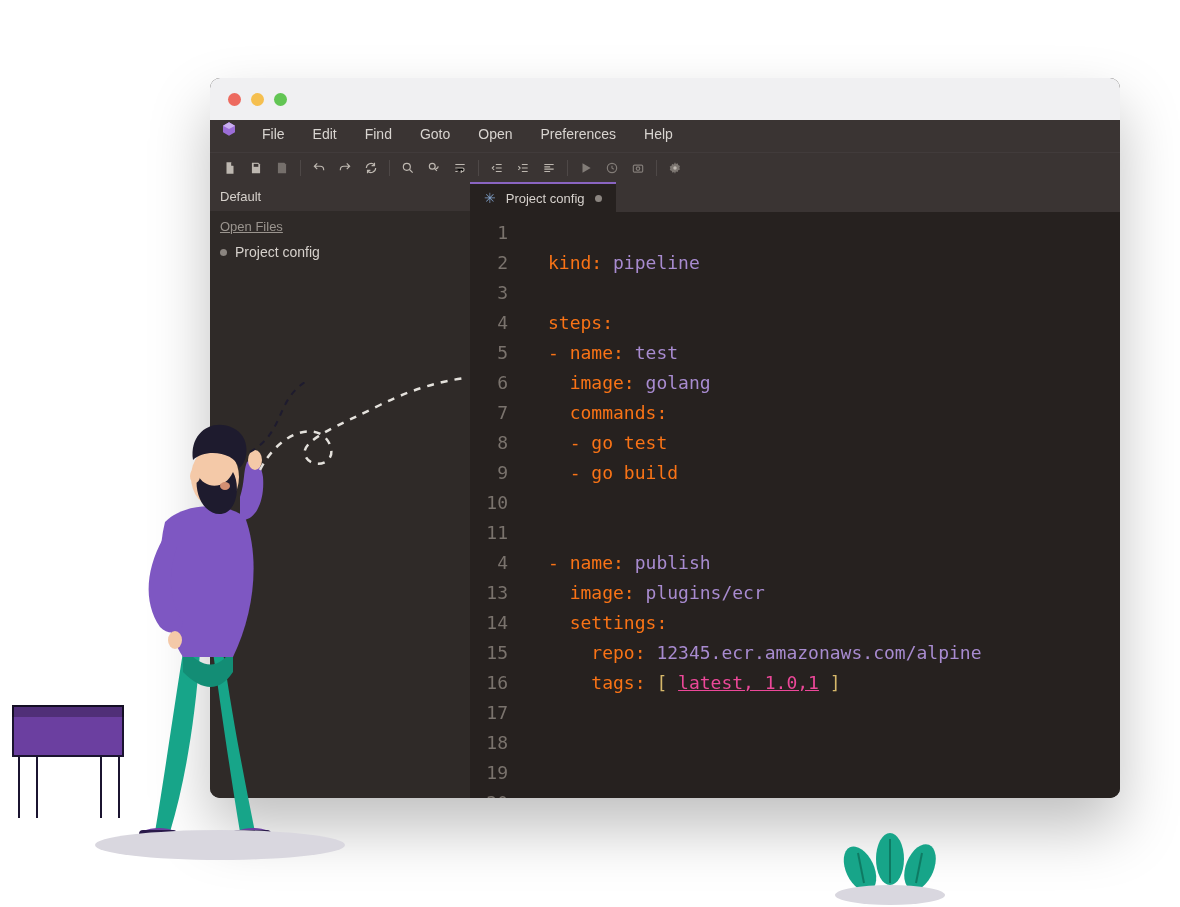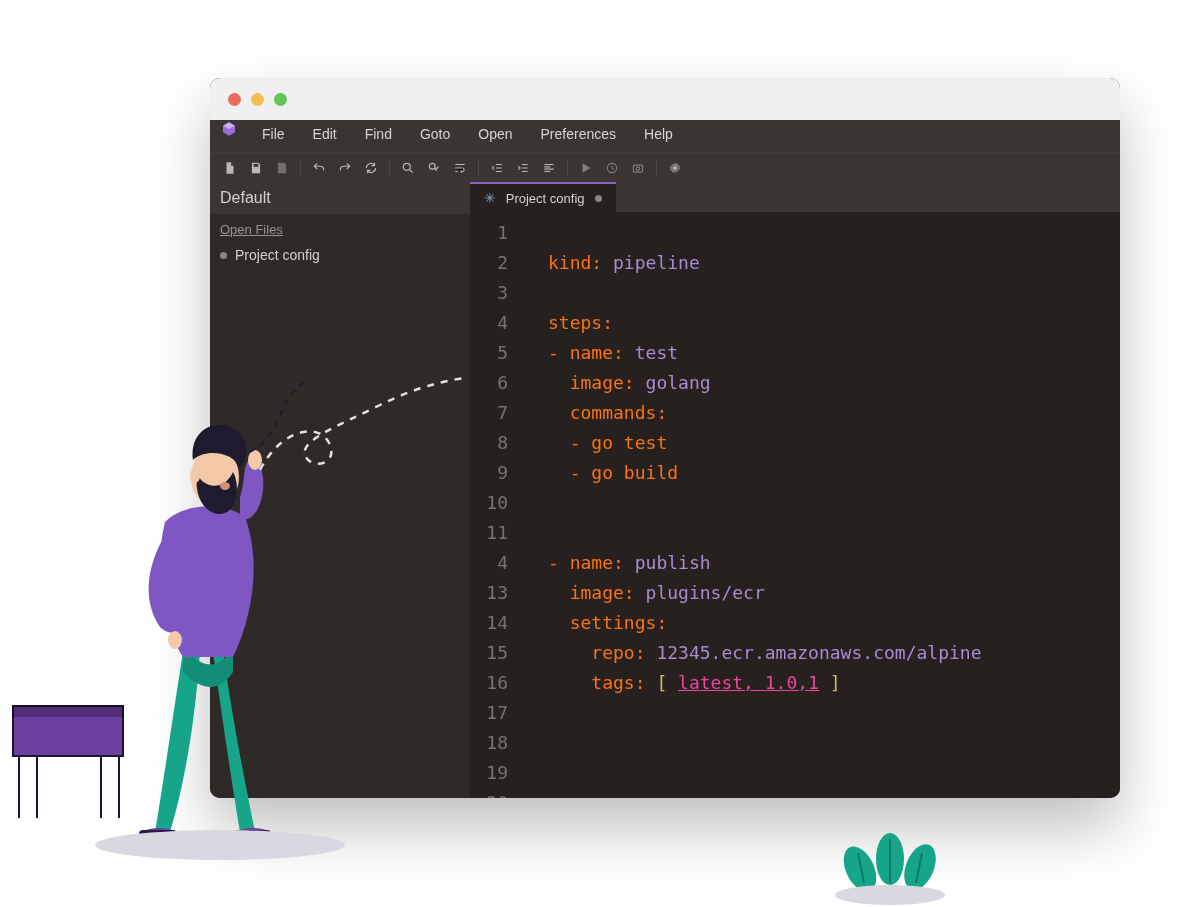--- a/index.html
+++ b/index.html
@@ -74,21 +74,21 @@
     background: #2f2a28;
     color: #b8b2ac;
     font-size: 14px;
     display: flex;
     flex-direction: column;
   }
   .sidebar-header {
     padding: 7px 10px;
     background: #3a3433;
     color: #d6d1cc;
-    font-size: 16px;
+    font-size: 13px;
   }
   .sidebar-section-title {
     padding: 8px 10px 4px 10px;
     font-size: 13px;
     color: #9a948e;
     text-decoration: underline;
   }
   .sidebar-file {
     padding: 6px 10px 6px 10px;
     display: flex;

